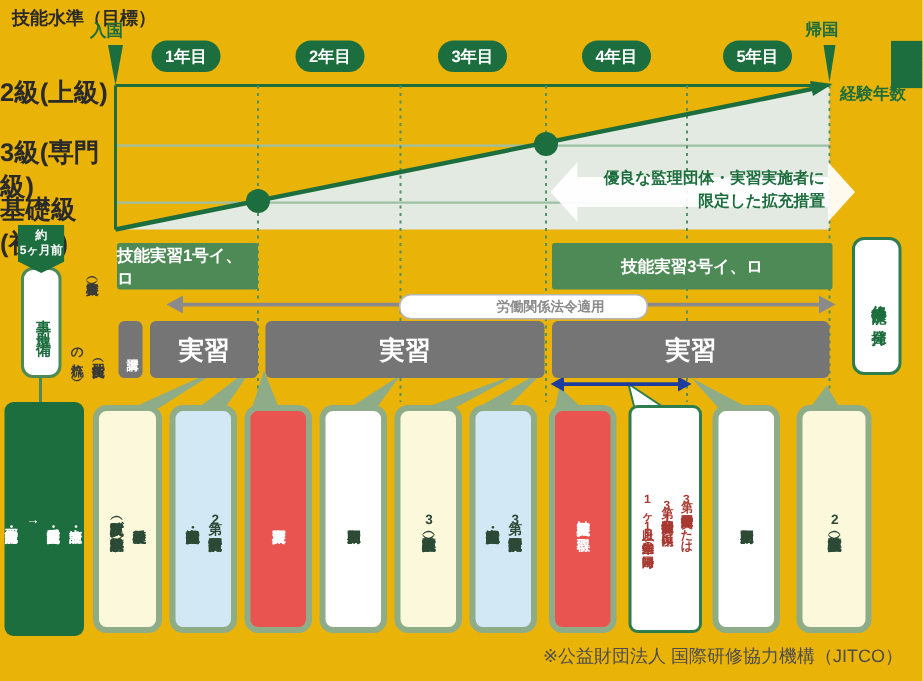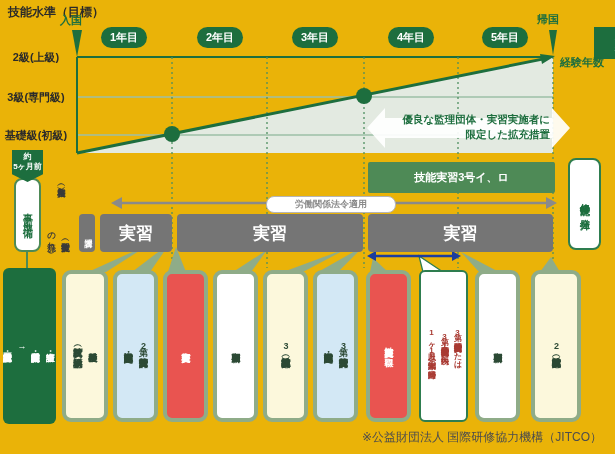--- a/index.html
+++ b/index.html
@@ -8,38 +8,38 @@
     --red:#e95450; --gray-bar:#757575; --blue-arrow:#1c3d9e;
     --dark-red-text:#a93a32; --ink:#2a2a2a; --box-text:#2c4a35;
   }
   html,body{margin:0;padding:0;}
   body{font-family:"Liberation Sans","DejaVu Sans",sans-serif;background:#fff;}
   .stage{position:relative;width:615px;height:454px;background:#eab308;overflow:hidden;}
   .abs{position:absolute;}
   svg.underlay{position:absolute;left:0;top:0;z-index:1;}
   .lay{z-index:2;}
   .title{left:8px;top:4px;font-size:12px;font-weight:bold;color:var(--ink);}
-  .ylabel{left:0;width:72px;text-align:center;font-size:11px;font-weight:bold;color:var(--ink);}
+  .ylabel{left:0;width:72px;text-align:left;font-size:17px;font-weight:bold;color:var(--ink);}
   .marker-label{font-size:11px;font-weight:bold;color:var(--dark-green);}
   .pill{top:27px;width:46px;height:21px;border-radius:11px;background:var(--dark-green);
         color:#fff;font-size:11px;font-weight:bold;display:flex;align-items:center;justify-content:center;}
   .after-return{left:594px;top:27px;width:52px;height:32px;background:var(--dark-green);
         clip-path:polygon(0 0,74% 0,100% 50%,74% 100%,0 100%);color:#fff;font-size:10.5px;
         font-weight:bold;display:flex;align-items:center;padding-left:21px;box-sizing:border-box;}
   .xlabel{left:560px;top:55px;font-size:11px;font-weight:bold;color:var(--dark-green);}
   .annotation{left:386px;top:112px;width:164px;text-align:right;font-size:10.5px;line-height:1.4;
         font-weight:bold;color:var(--dark-green);}
   .vtext{writing-mode:vertical-rl;text-orientation:upright;display:flex;flex-direction:column;
         justify-content:center;align-items:center;gap:2px;}
   .side-label{font-size:8.5px;color:#3a3a3a;font-weight:bold;}
   .bar{top:162px;height:31px;background:var(--bar-green);border-radius:2px;color:#fff;
         font-weight:bold;font-size:11px;display:flex;align-items:center;justify-content:center;}
   .labor-pill{left:266px;top:196px;width:128px;height:15px;background:#fff;border:1px solid #b5b5b5;
         border-radius:8px;color:#8a8a8a;font-size:9px;font-weight:bold;display:flex;
-        align-items:center;justify-content:center;}
+        align-items:center;justify-content:center;padding-left:36px;}
   .gray-box{top:214px;height:38px;background:var(--gray-bar);border-radius:4px;color:#fff;
         font-weight:bold;font-size:17px;display:flex;align-items:center;justify-content:center;}
   .kosyu{left:79px;width:16px;font-size:8px;}
   .banner{left:12px;top:150px;width:31px;height:32px;background:var(--dark-green);
         clip-path:polygon(0 0,100% 0,100% 76%,50% 100%,0 76%);color:#fff;font-size:8px;
         font-weight:bold;text-align:center;line-height:1.2;padding-top:2px;box-sizing:border-box;z-index:3;}
   .prep-box{left:14px;top:178px;width:27px;height:74px;background:#fff;border:2px solid var(--bar-green);
         border-radius:8px;box-sizing:border-box;color:var(--dark-green);font-size:10px;font-weight:bold;}
   .prep-box .vtext{width:100%;height:100%;letter-spacing:5px;}
   .app-box{left:3px;top:268px;width:53px;height:156px;background:var(--dark-green);border-radius:6px;
@@ -126,20 +126,21 @@
   <div class="abs lay pill" style="left:482px;">5年目</div>
 
   <div class="abs lay annotation">
     <span>優良な監理団体・実習実施者に</span><br>
     <span>限定した拡充措置</span>
   </div>
 
   <div class="abs lay vtext side-label" style="left:55px;top:155px;width:14px;height:52px;">
     <span>（在留資格）</span>
   </div>
+  <div class="abs lay bar" style="left:78px;width:94px;">技能実習1号イ、ロ</div>
   <div class="abs lay bar" style="left:368px;width:187px;">技能実習3号イ、ロ</div>
 
   <div class="abs lay labor-pill">労働関係法令適用</div>
 
   <div class="abs lay vtext side-label" style="left:44px;top:206px;width:30px;height:60px;">
     <span>（技能実習</span>
     <span>の流れ）</span>
   </div>
   <div class="abs lay gray-box kosyu">
     <div class="vtext" style="width:100%;height:100%;">

